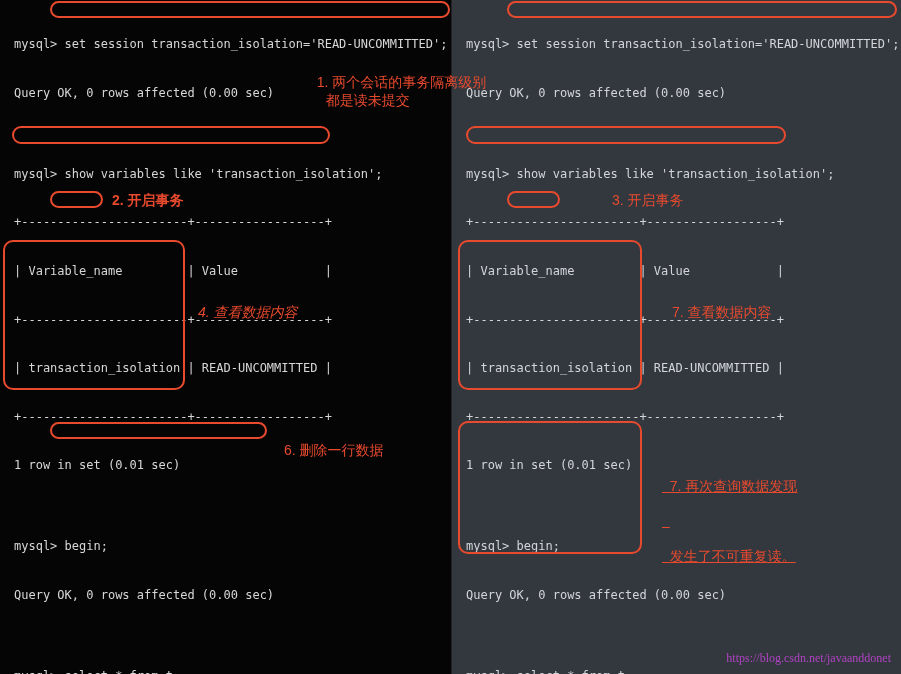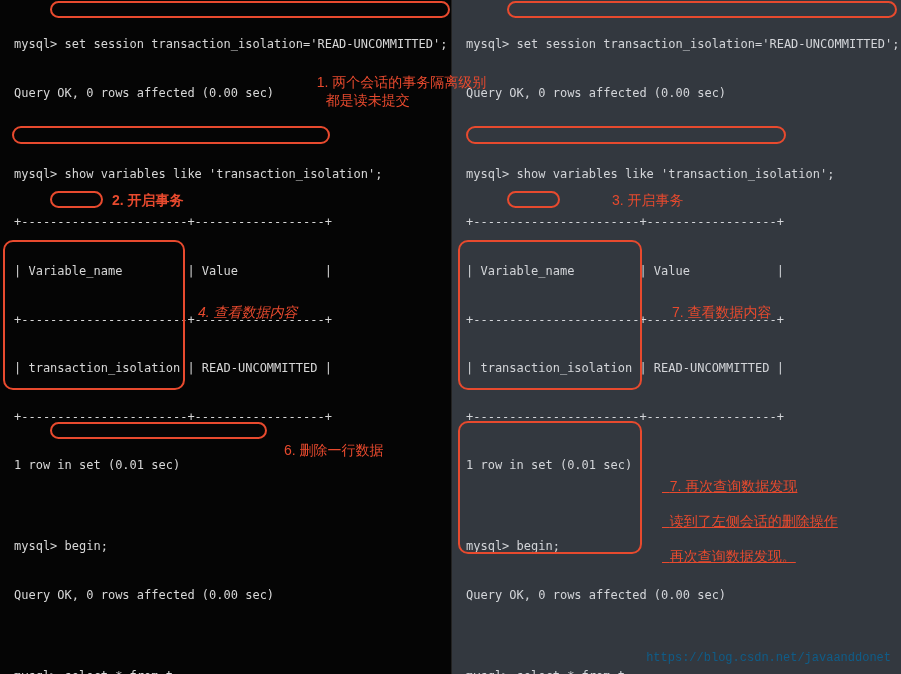--- a/index.html
+++ b/index.html
@@ -42,22 +42,22 @@
     font-family: "PingFang SC","Hiragino Sans GB","Microsoft YaHei",sans-serif;
     font-size: 14px;
     line-height: 1.25;
     pointer-events: none;
     white-space: pre;
   }
   .watermark {
     position: absolute;
     right: 10px;
     bottom: 8px;
-    color: #0369a1;
-    font-family: Liberation Mono, monospace;
+    color: #d946ef;
+    font-family: Liberation Serif, serif;
     font-size: 12px;
     opacity: 0.75;
     pointer-events: none;
   }
 </style>
 </head>
 <body>
 
 <div class="pane left">
   <span class="line">mysql&gt; set session transaction_isolation='READ-UNCOMMITTED';</span>
@@ -169,17 +169,17 @@
 <div class="ann" style="left:318px; top:74px;">
   <span>都是读未提交</span>
 </div>
 <div class="ann" style="left:112px; top:192px;font-weight:bold;">2. 开启事务</div>
 <div class="ann" style="left:612px; top:192px;">3. 开启事务</div>
 <div class="ann" style="left:198px; top:304px;font-style:italic;">4. 查看数据内容</div>
 <div class="ann" style="left:672px; top:304px;">7. 查看数据内容</div>
 <div class="ann" style="left:284px; top:422px;margin-top:20px;">6. 删除一行数据</div>
 <div class="ann" style="left:662px; top:460px;text-decoration:underline;">
   <span>7. 再次查询数据发现</span><br>
-  <span>读到了左侧会话的删除操作</span><br>
-  <span>再次查询数据发现。</span>
+  <br>
+  <span>发生了不可重复读。</span>
 </div>
 
 <div class="watermark">https://blog.csdn.net/javaanddonet</div>
 
 </body></html>

